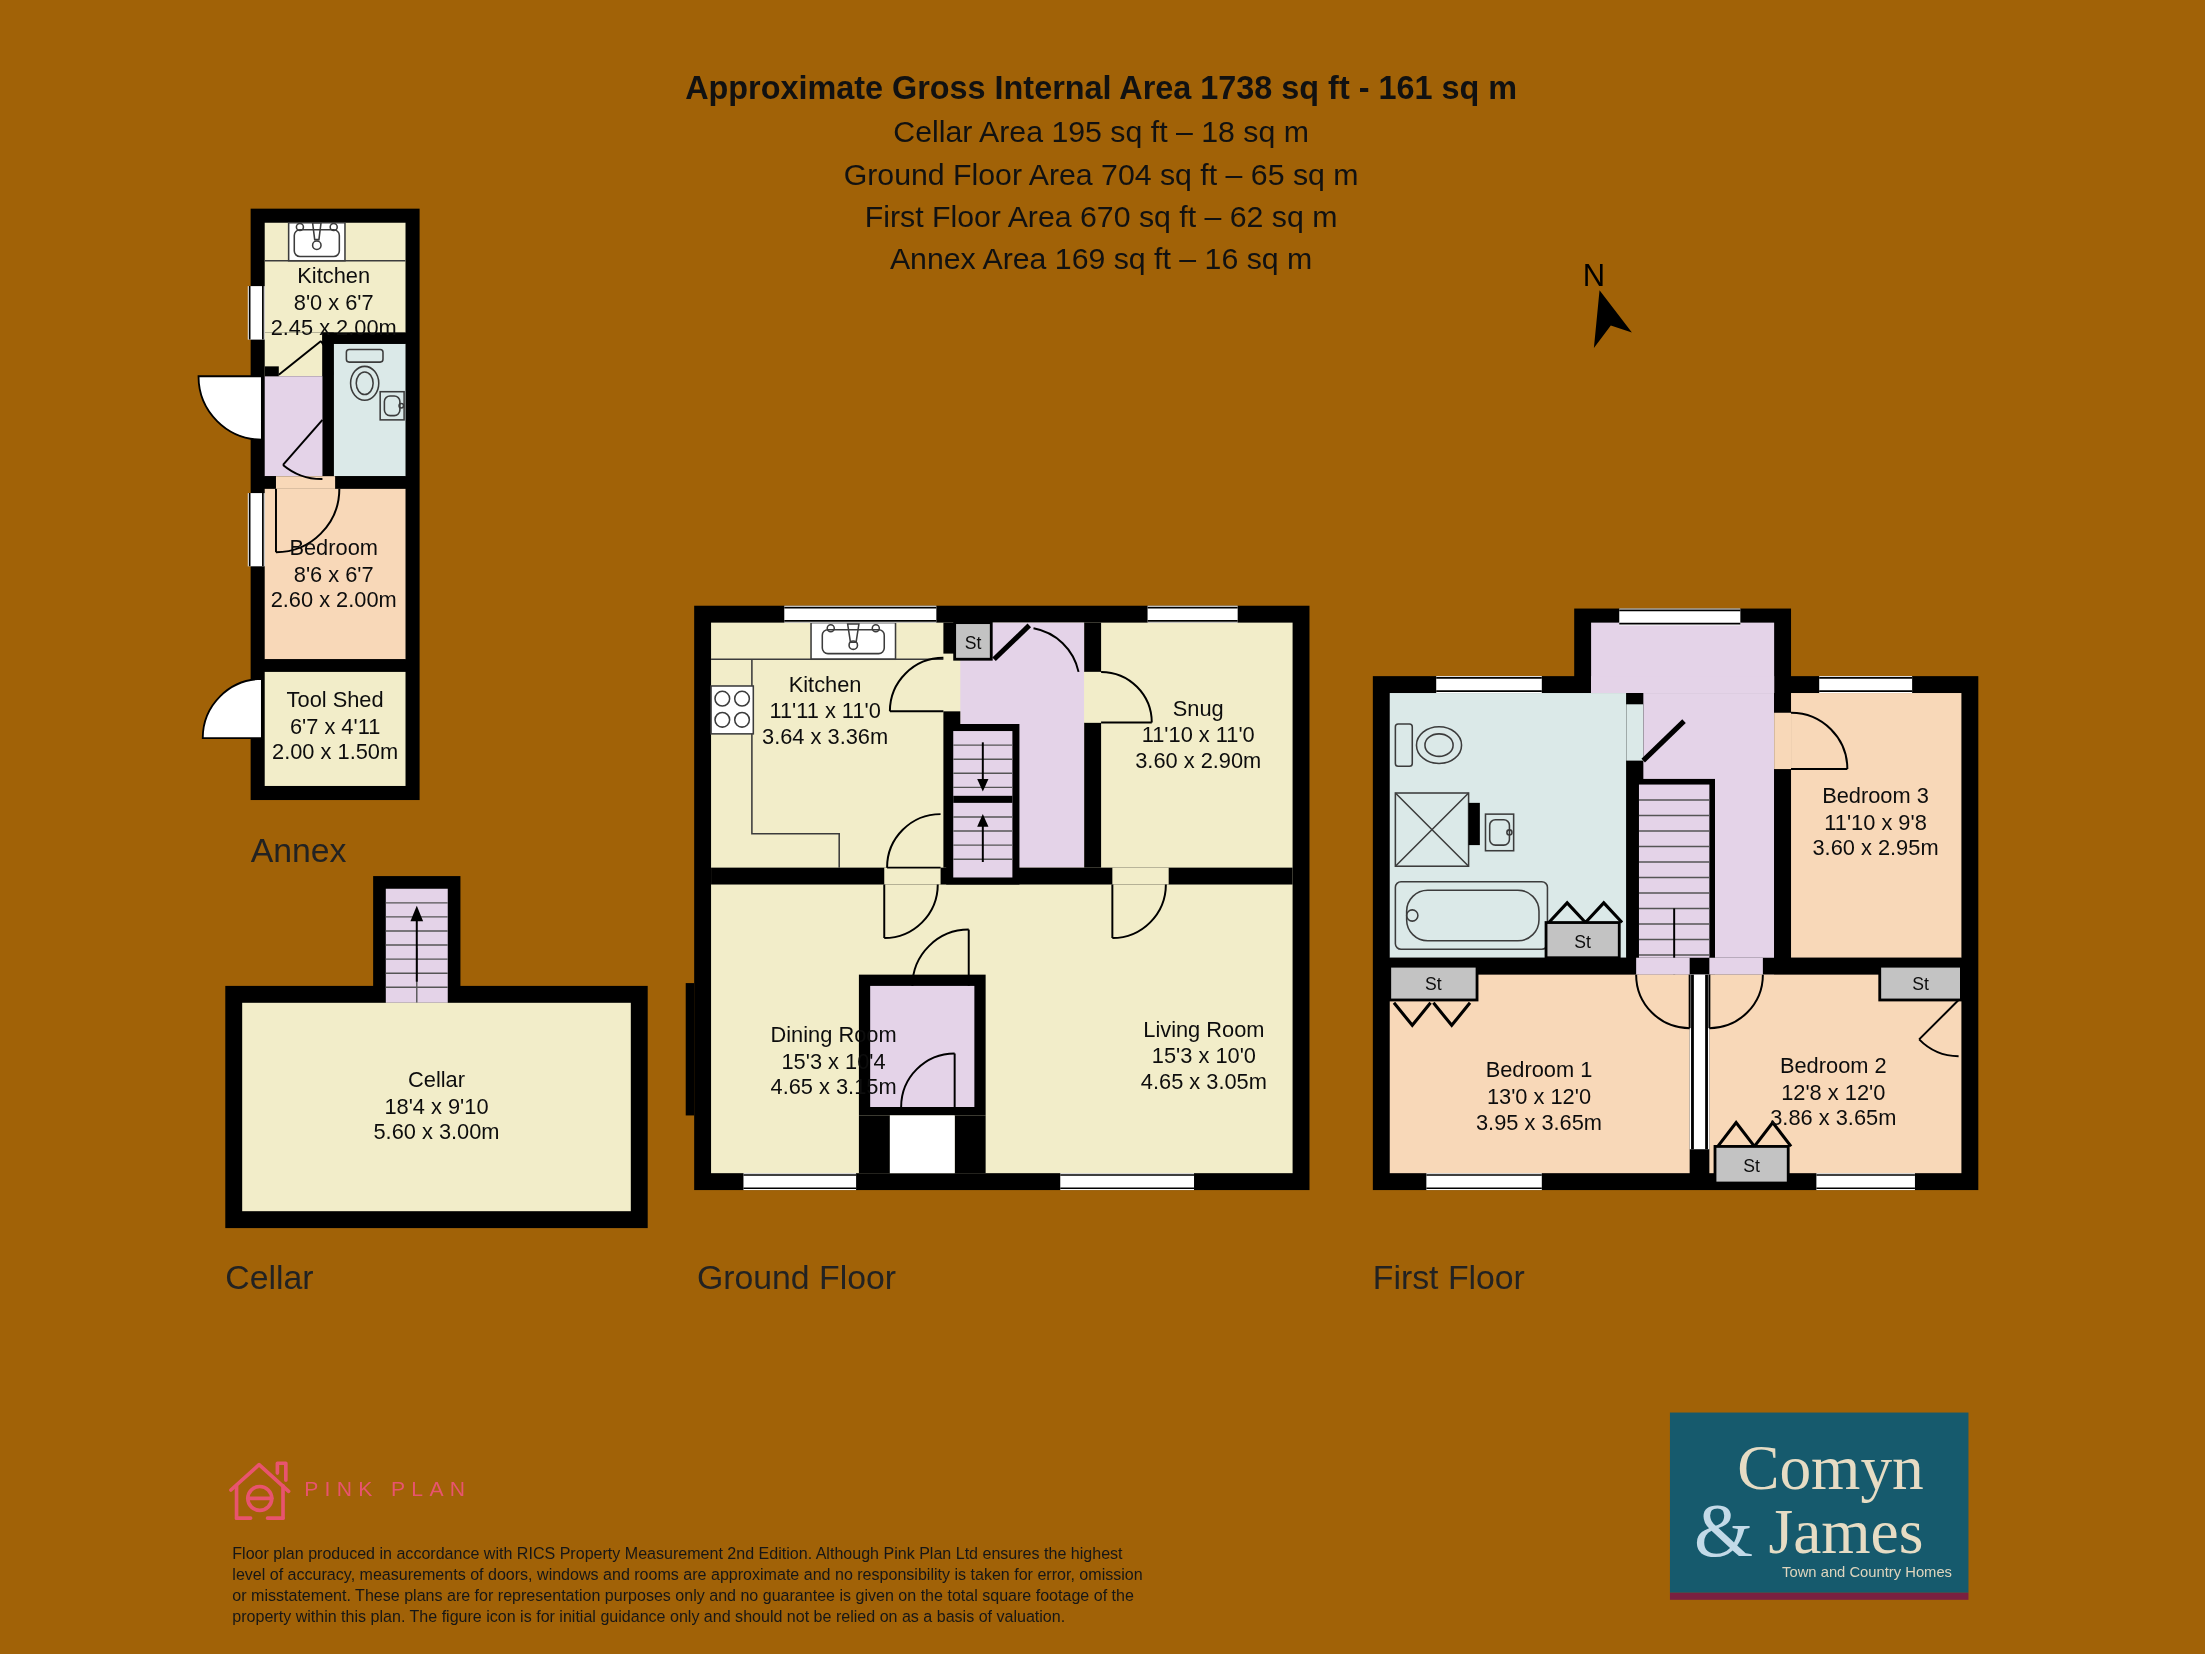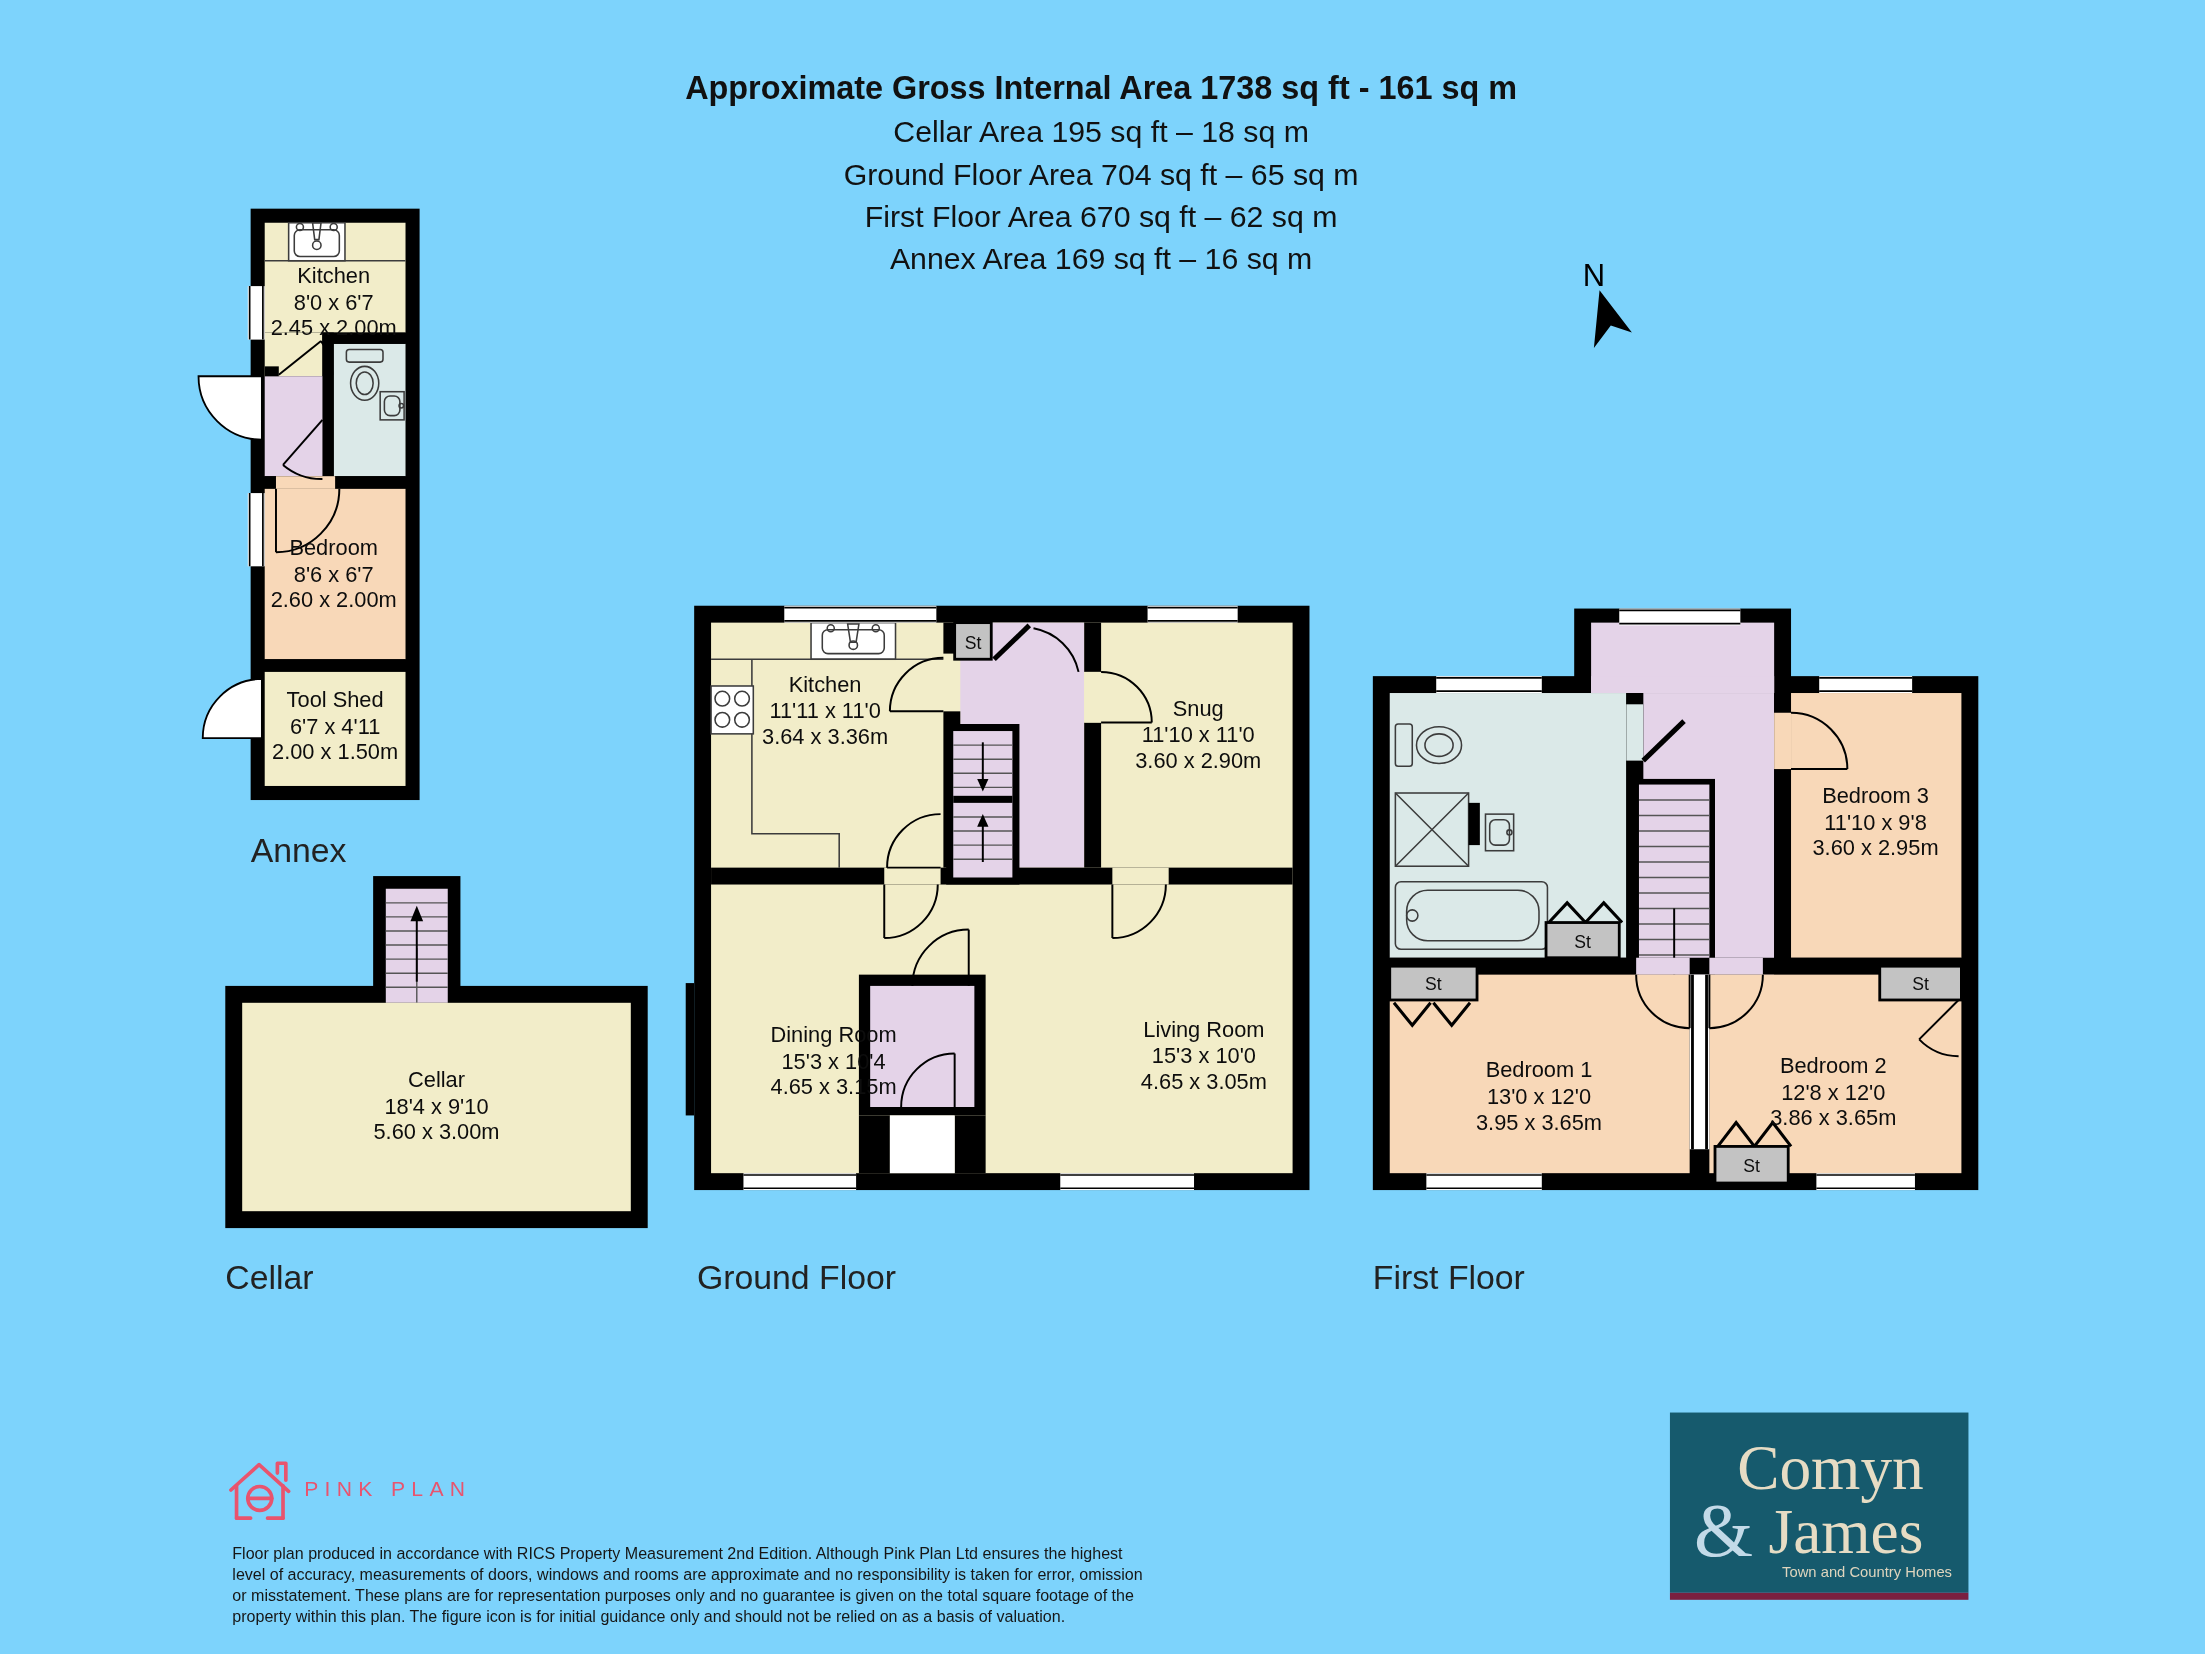--- a/index.html
+++ b/index.html
@@ -1,16 +1,16 @@
 <!DOCTYPE html>
 <html style="font-size:11.3px"><head>
 <meta charset="utf-8">
 <style>
   html,body{margin:0;padding:0;background:#fff;}
-  #page{width:2205px;height:1655px;position:relative;background:#7dd3fc;}
+  #page{width:2205px;height:1655px;position:relative;background:#a16207;}
   svg{display:block;}
   text{font-family:"Liberation Sans",sans-serif;fill:#111;}
   .hdr-title{font-size:23px;font-weight:bold;text-anchor:middle;}
   .hdr-sub{font-size:21.5px;text-anchor:middle;}
   .rname,.rdim{font-size:15.5px;text-anchor:middle;fill:#0d0d0d;}
   .cap{font-size:24px;fill:#222;}
   .st{font-size:12.5px;text-anchor:middle;fill:#0d0d0d;}
   .nlab{font-size:22px;fill:#000;}
   .disc{font-size:11.4px;fill:#161616;}
   .brand{font-size:15px;letter-spacing:4.5px;fill:#E8546E;font-weight:500;}

